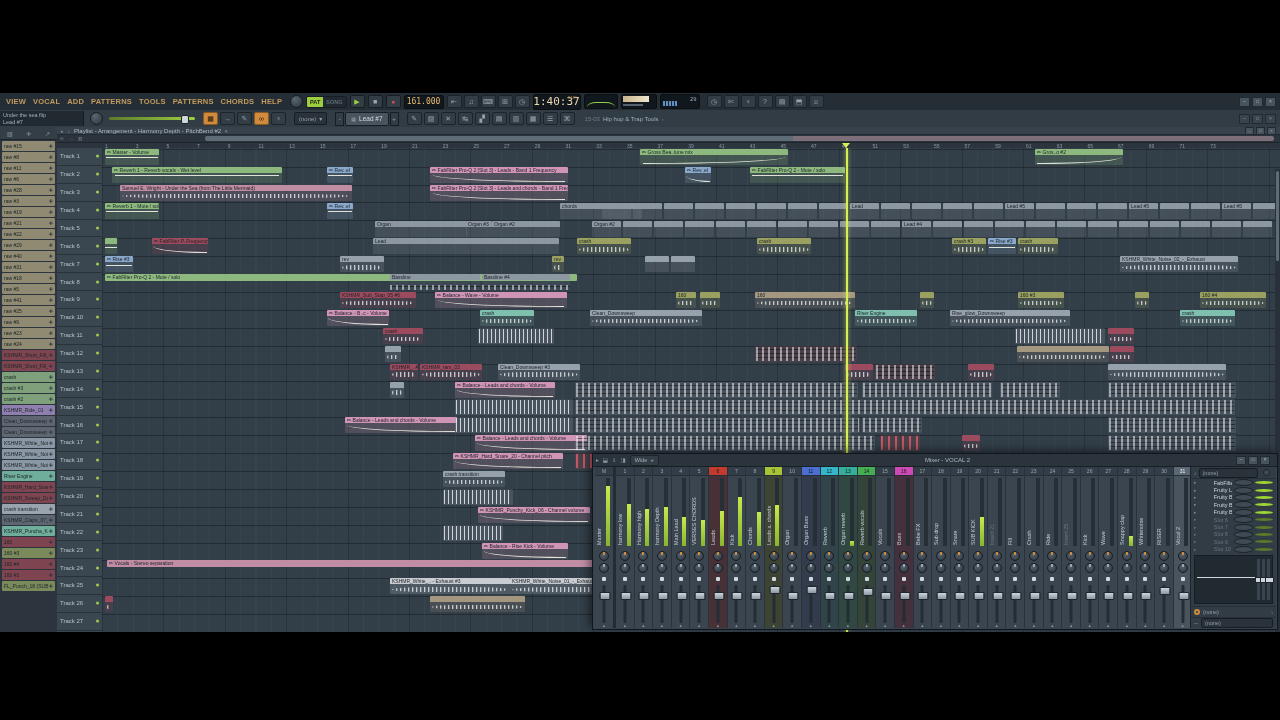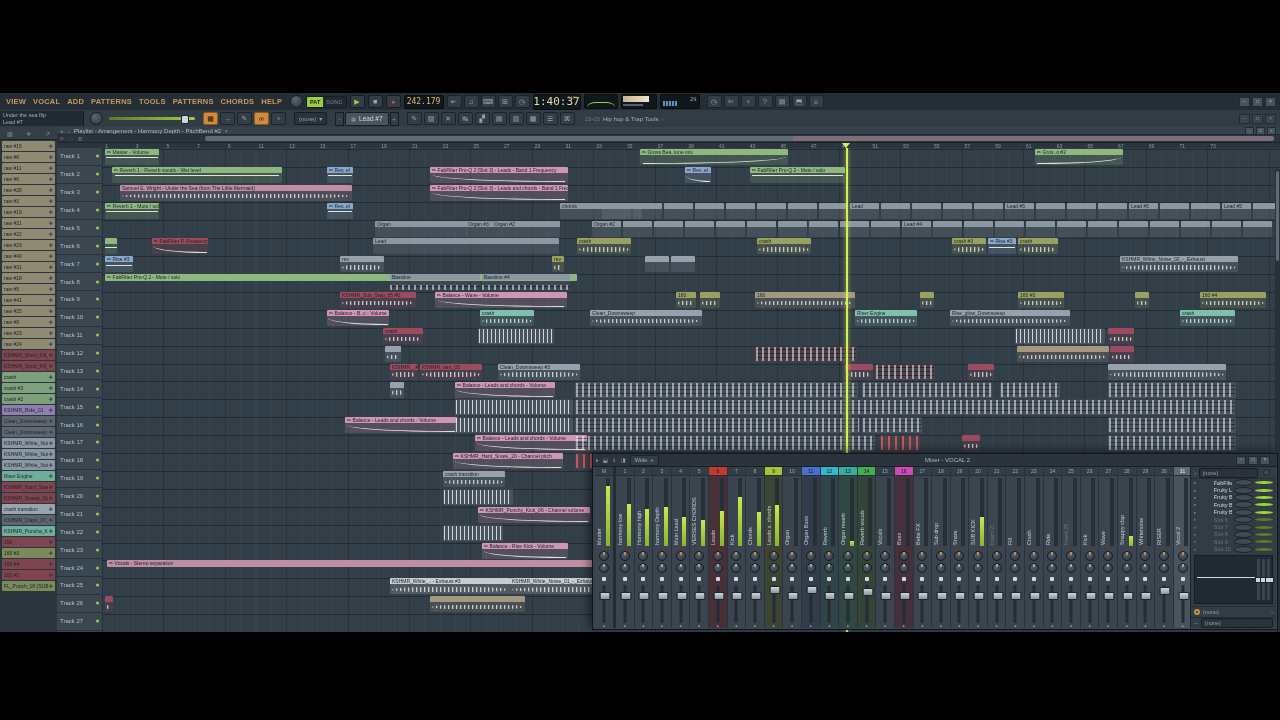--- a/index.html
+++ b/index.html
@@ -176,21 +176,21 @@
         </div>
       <div class="tbox" style="margin-left:8px;gap:3px;">
         <div class="knob"></div>
         <div class="patsong">
           <b class="on">PAT</b>
           <b>SONG</b>
         </div>
         <div class="tbtn play">▶</div>
         <div class="tbtn">■</div>
         <div class="tbtn rec">●</div>
-        <div class="lcd" id="tempo-lcd">242.179</div>
+        <div class="lcd" id="tempo-lcd">161.000</div>
         <span id="top-icons" style="display:flex;gap:2px;">
             <span class="ic">⇤</span>
             <span class="ic">♫</span>
             <span class="ic">⌨</span>
             <span class="ic">⊞</span>
             <span class="ic">◷</span>
           </span>
         <div class="lcd" id="time-lcd">
           <span>1:40:37</span>
           <i>BARS</i>

